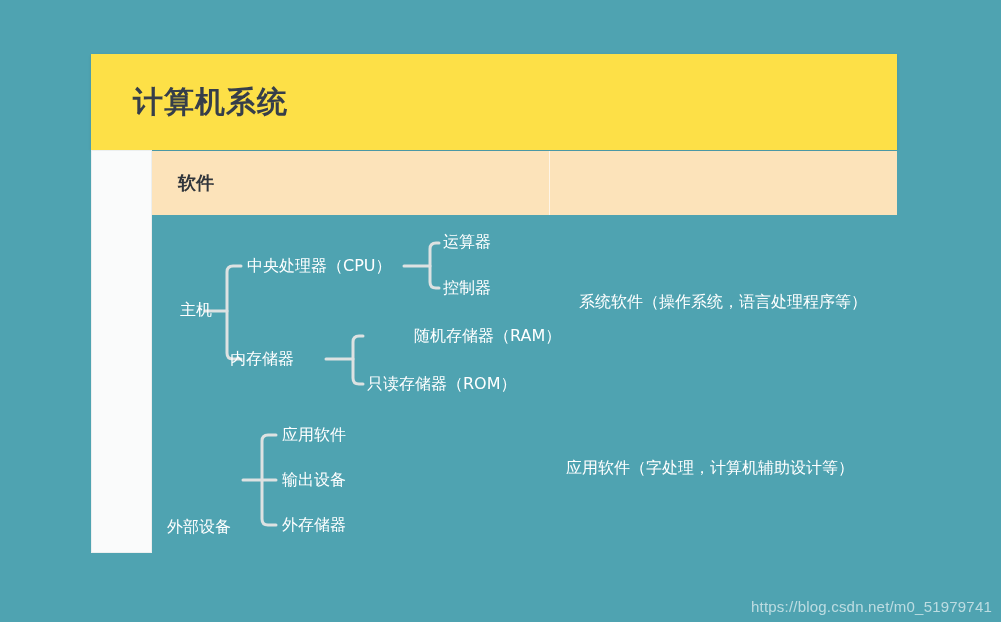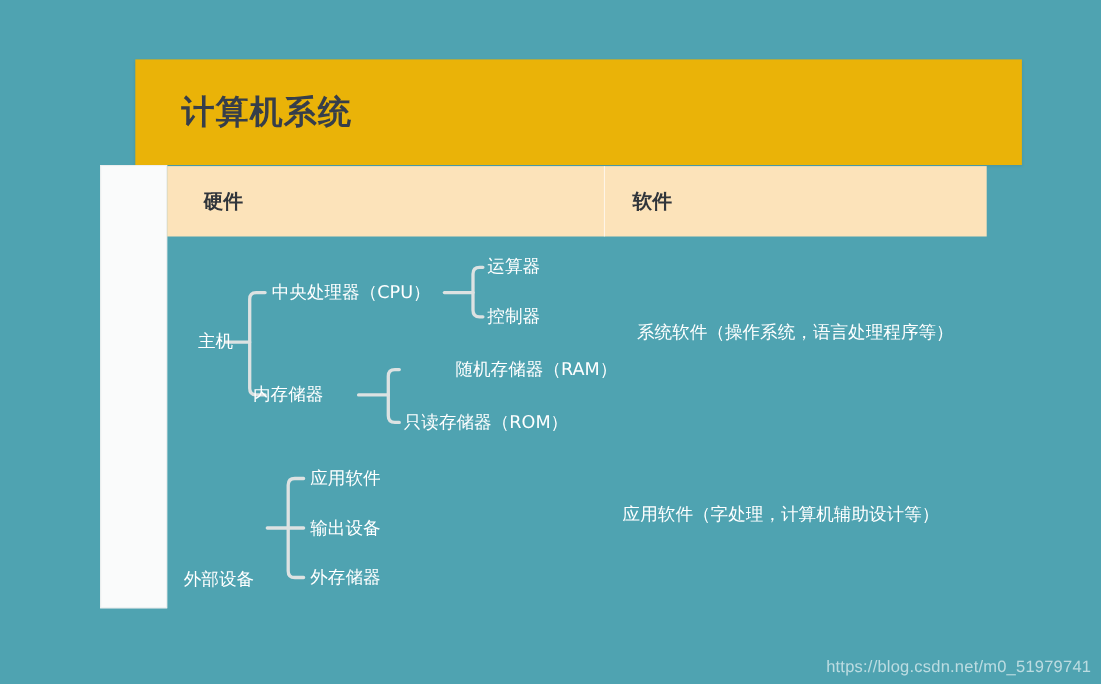--- a/index.html
+++ b/index.html
@@ -11,23 +11,22 @@
     background: #4FA3B1;
     overflow: hidden;
     font-family: "DejaVu Sans", "Liberation Sans", sans-serif;
   }
 
   
   .title-card {
     position: absolute;
     left: 91px; top: 54px;
     width: 806px; height: 96px;
-    background: #eab308;
+    background: #fde047;
     box-shadow: 0 1px 3px rgba(0,0,0,0.10);
-    margin-left: 32px;
   }
   .title-card h1 {
     position: absolute;
     left: 42px; top: 28px;
     font-size: 30px;
     font-weight: bold;
     color: #363E4A;
     letter-spacing: 1px;
     white-space: nowrap;
   }
@@ -99,21 +98,20 @@
 </head>
 <body>
 
 <div class="title-card">
   <h1>计算机系统</h1>
 </div>
 
 <div class="left-rail"></div>
 
 <div class="col-header">
-  <div class="cell cell-hardware">硬件</div>
   <div class="cell cell-software">软件</div>
   <div class="col-divider"></div>
 </div>
 
 <svg class="branch-svg" viewBox="0 0 1001 622">
 
   <path d="M205 311 H227"></path>
   <path d="M241 266 H233 Q227 266 227 272 V353 Q227 359 233 359 H241"></path>
 
   <path d="M404 266 H430"></path>

